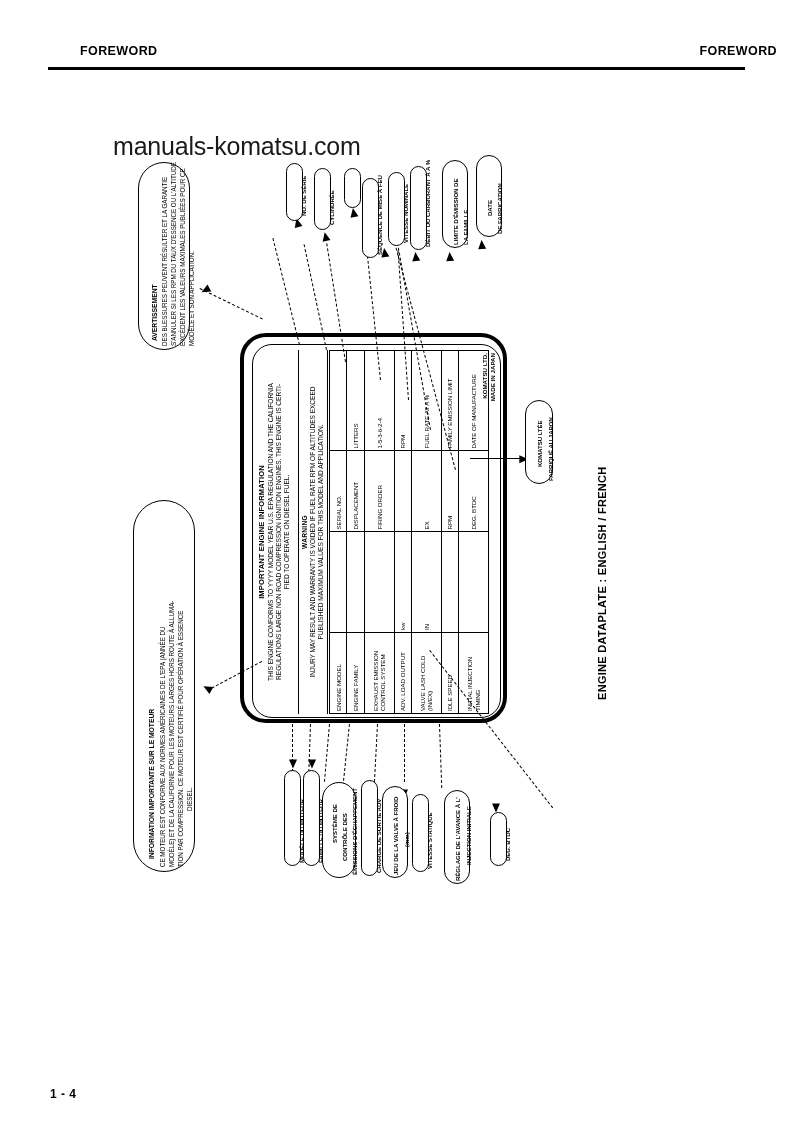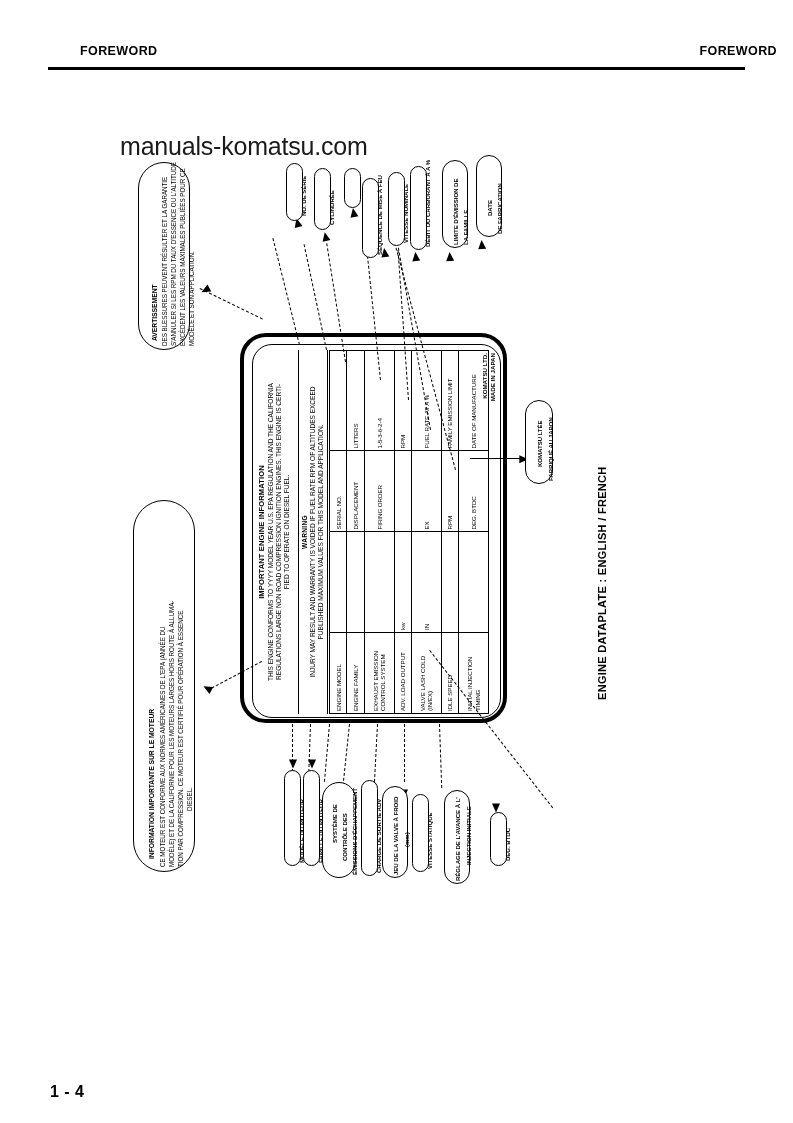--- a/index.html
+++ b/index.html
@@ -46,21 +46,21 @@
     left: 48px;
     top: 67px;
     width: 697px;
     height: 3px;
     background: #000;
   }
 
   
   .watermark {
     position: absolute;
-    left: 120px;
+    left: 113px;
     top: 132px;
     font-size: 25px;
     font-family: "Liberation Sans", sans-serif;
     color: #1a1a1a;
     letter-spacing: -0.2px;
     white-space: nowrap;
   }
 
   
   .figure {
@@ -263,21 +263,21 @@
     font-size: 11px;
     font-weight: bold;
     letter-spacing: 0.3px;
   }
 
   
   .page-number {
     position: absolute;
     left: 50px;
     bottom: 22px;
-    font-size: 16px;
+    font-size: 12px;
     font-weight: bold;
     letter-spacing: 0.5px;
   }
 </style>
 </head>
 <body>
 
 <div class="page-header">
   <div class="hdr-left">FOREWORD</div>
   <div class="hdr-right">FOREWORD</div>

